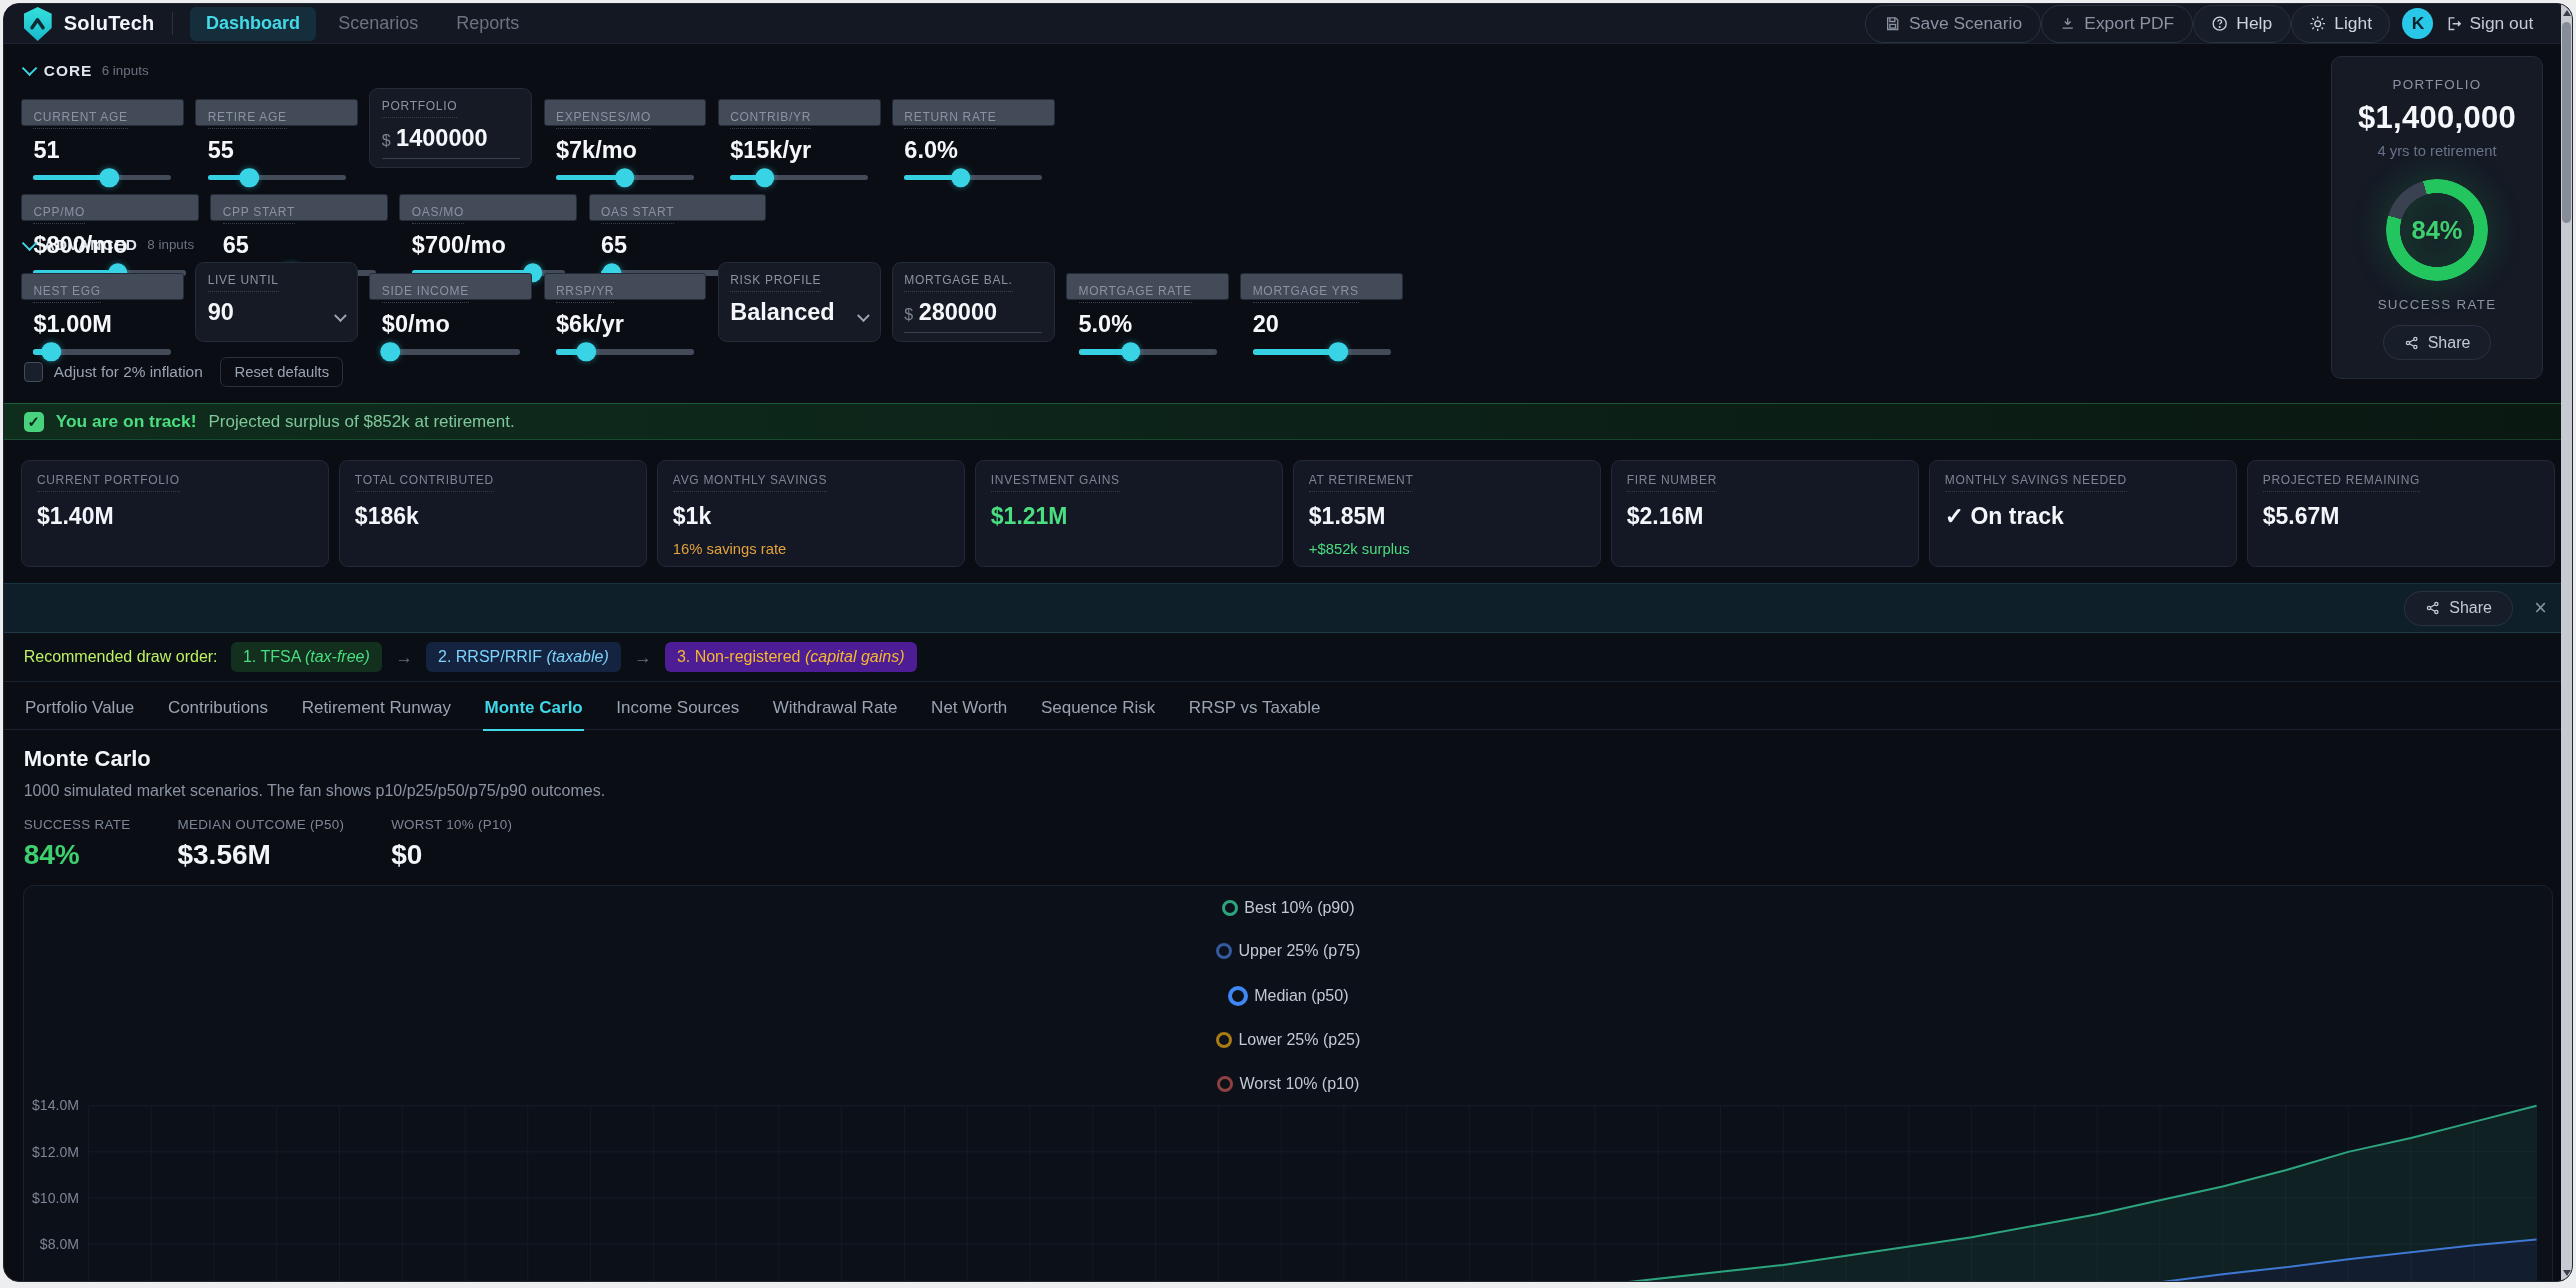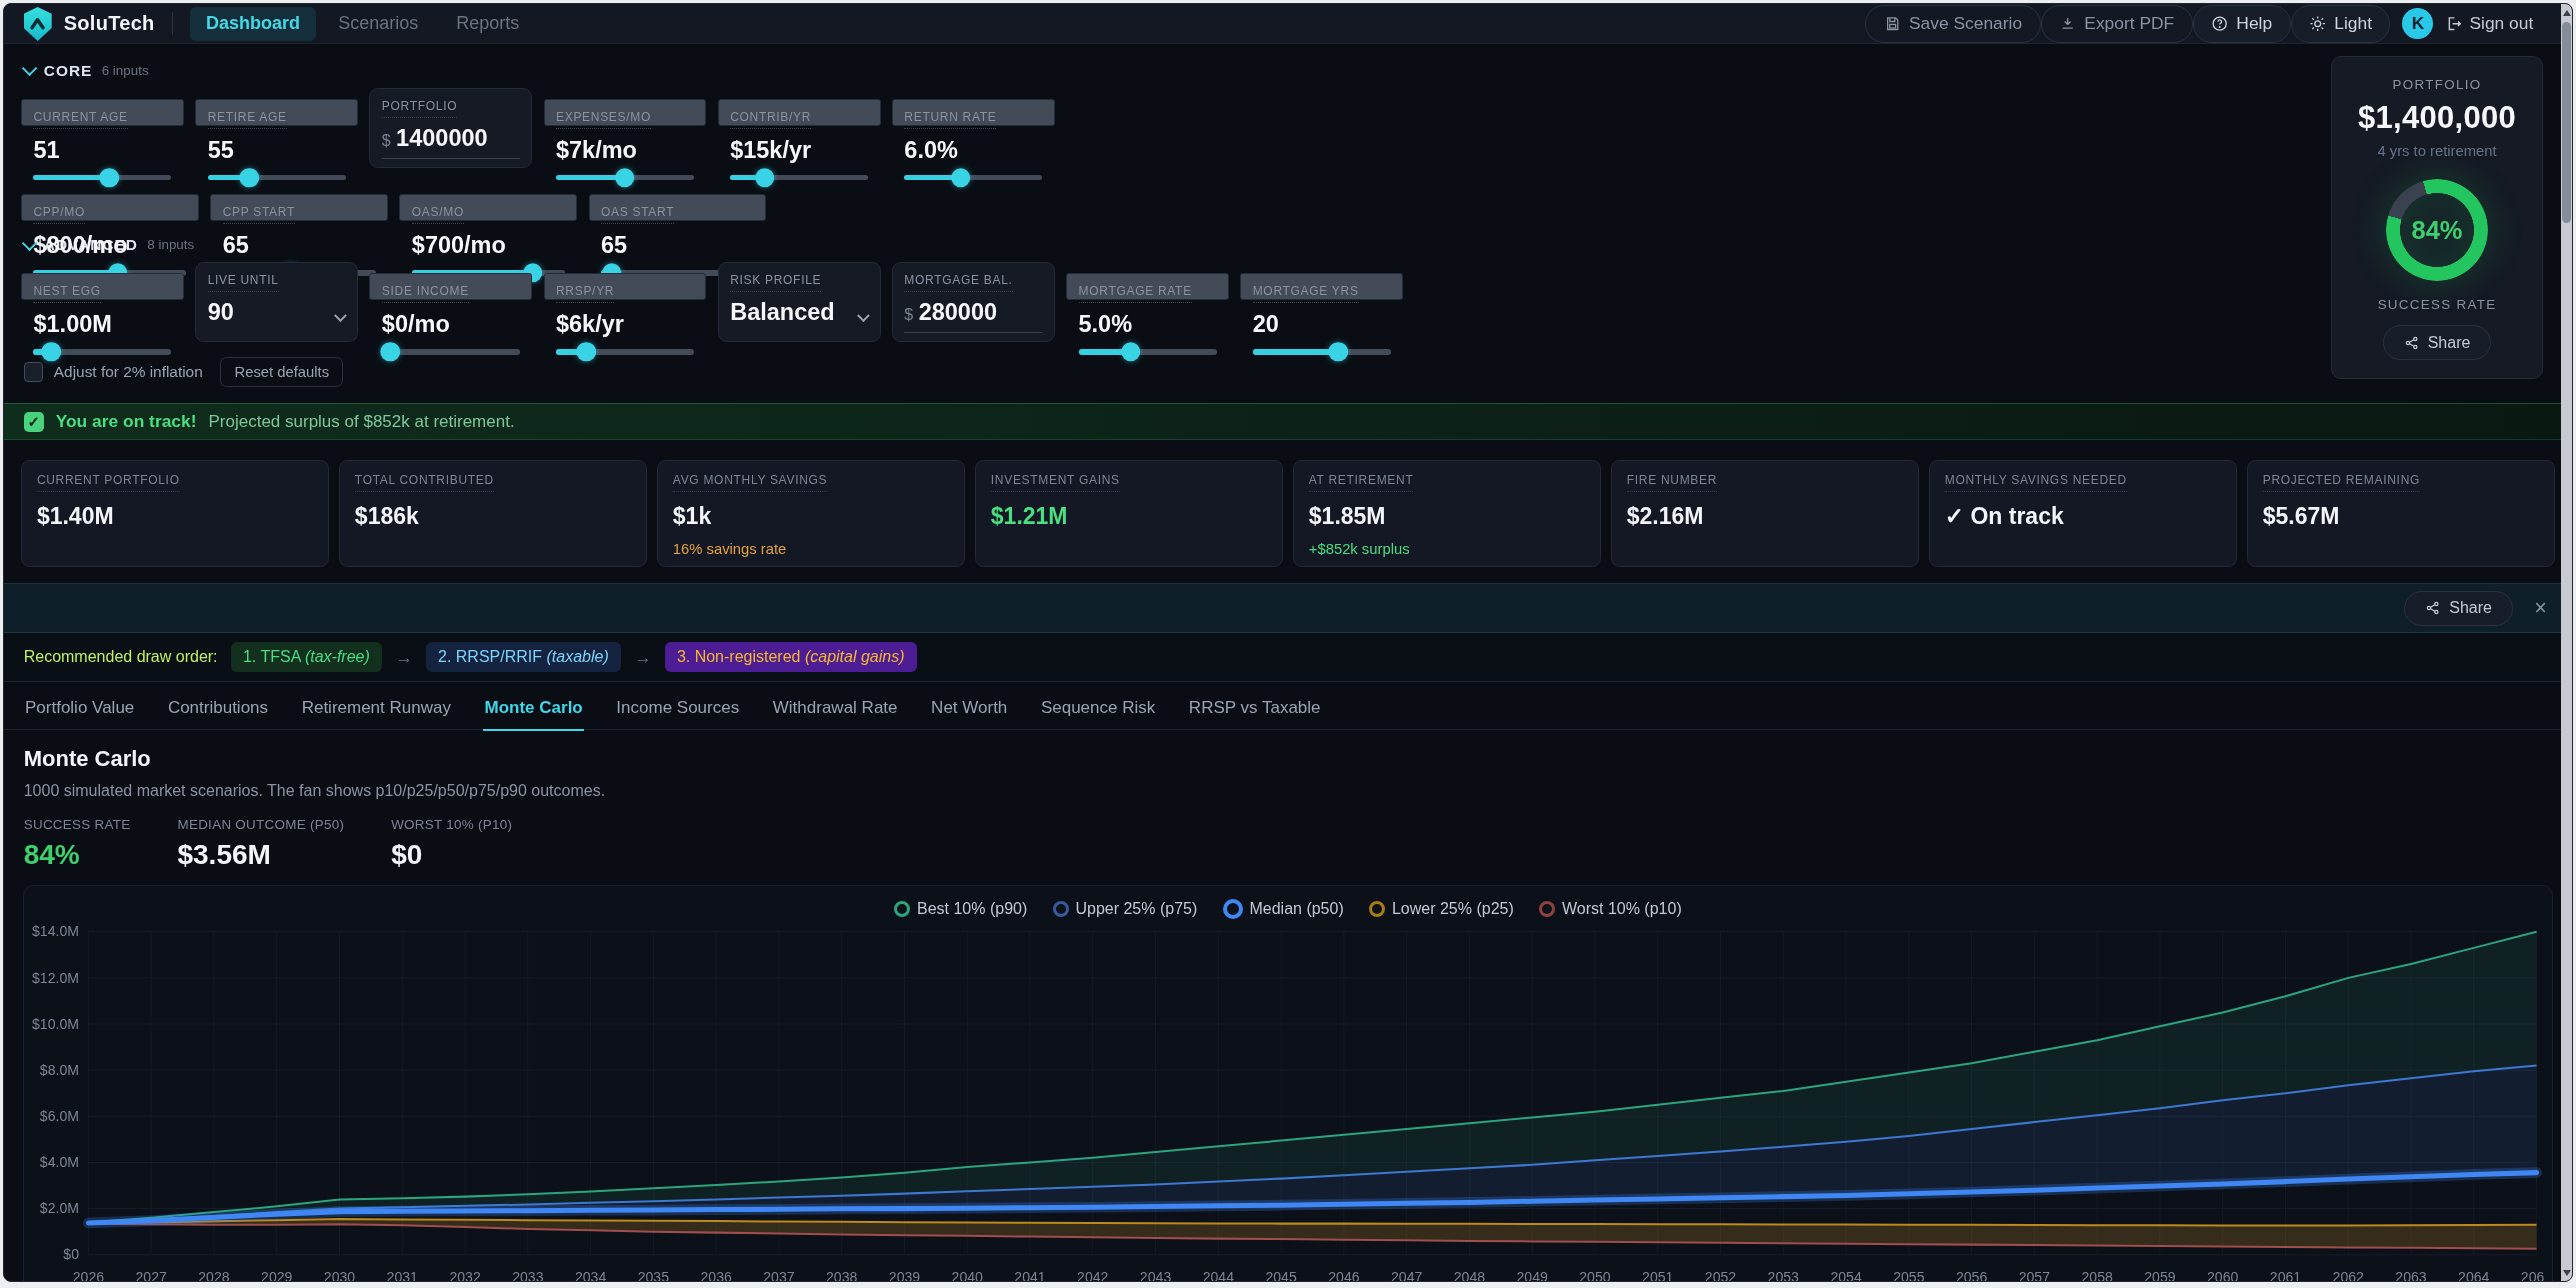--- a/index.html
+++ b/index.html
@@ -3,21 +3,21 @@
 <meta charset="utf-8">
 <style>
   html,body{margin:0;padding:0;}
   body{
     width:2576px;height:1288px;background:#eceef0;
     font-family:"Liberation Sans",sans-serif;position:relative;overflow:hidden;
     -webkit-font-smoothing:antialiased;
   }
   .window{
     position:absolute;left:2.7px;top:3.4px;right:2.7px;bottom:6px;
-    background:#0a0d14;border-radius:8px;overflow:hidden;border:0.7px solid #23272f;
+    background:#0a0d14;border-radius:16px;overflow:hidden;border:0.7px solid #23272f;
   }
   
   .nav{
     height:39px;background:#131823;border-bottom:0.7px solid #1d2430;
     display:flex;align-items:center;padding:0 20px;gap:17.4px;
   }
   .logo{width:28px;height:34px;background:linear-gradient(180deg,#36e0dc,#17b9cc);
     clip-path:polygon(50% 0%,100% 20%,100% 62%,50% 100%,0% 62%,0% 20%);
     display:flex;align-items:center;justify-content:center;flex:0 0 auto;}
   .brand{font-size:20px;font-weight:bold;color:#f2f5f9;letter-spacing:0.3px;}
@@ -118,21 +118,21 @@
   .tab.active{color:#3fd8e8;font-weight:bold;border-bottom-color:#3fd8e8;}
   .mc-head{padding:16px 20px 0;}
   .mc-title{font-size:22px;font-weight:bold;color:#f2f5f9;}
   .mc-sub{font-size:16px;color:#8b93a3;margin-top:9.4px;}
   .mc-stats{display:flex;gap:47px;margin-top:17.4px;}
   .mc-stat-label{font-size:13.4px;color:#7d8595;letter-spacing:0.3px;}
   .mc-stat-value{font-size:28px;font-weight:bold;color:#f2f5f9;margin-top:6.7px;}
   .mc-stat-value.green{color:#3ecf6e;}
   .chart-card{margin:14.8px 19px 0;background:#0c1018;border:0.7px solid #1a2130;border-radius:10.7px;
     padding:9.4px 8px 2.7px;}
-  .legend{display:flex;justify-content:center;gap:25.5px;align-items:center;margin:2.7px 0 6.7px;}
+  .legend{display:flex;gap:25.5px;align-items:center;margin:2.7px 0 6.7px;flex-direction:column;}
   .legend-item{display:flex;align-items:center;gap:6.7px;}
   .legend-dot{width:16px;height:16px;border-radius:50%;background:#0d1119;border:3.4px solid #888;box-sizing:border-box;}
   .legend-dot.big{width:20px;height:20px;border-width:4.7px;}
   .legend-text{font-size:16px;color:#c2c9d6;}
   .chart-svg{display:block;width:100%;height:370px;}
   
   .scrollbar{position:absolute;top:0;right:0;width:11.4px;bottom:0;background:#c7cad1;
     display:flex;flex-direction:column;align-items:center;}
   .sb-arrow{width:0;height:0;border-left:4px solid transparent;border-right:4px solid transparent;margin:5.4px 0;}
   .sb-arrow.up{border-bottom:6px solid #3a3f49;}

